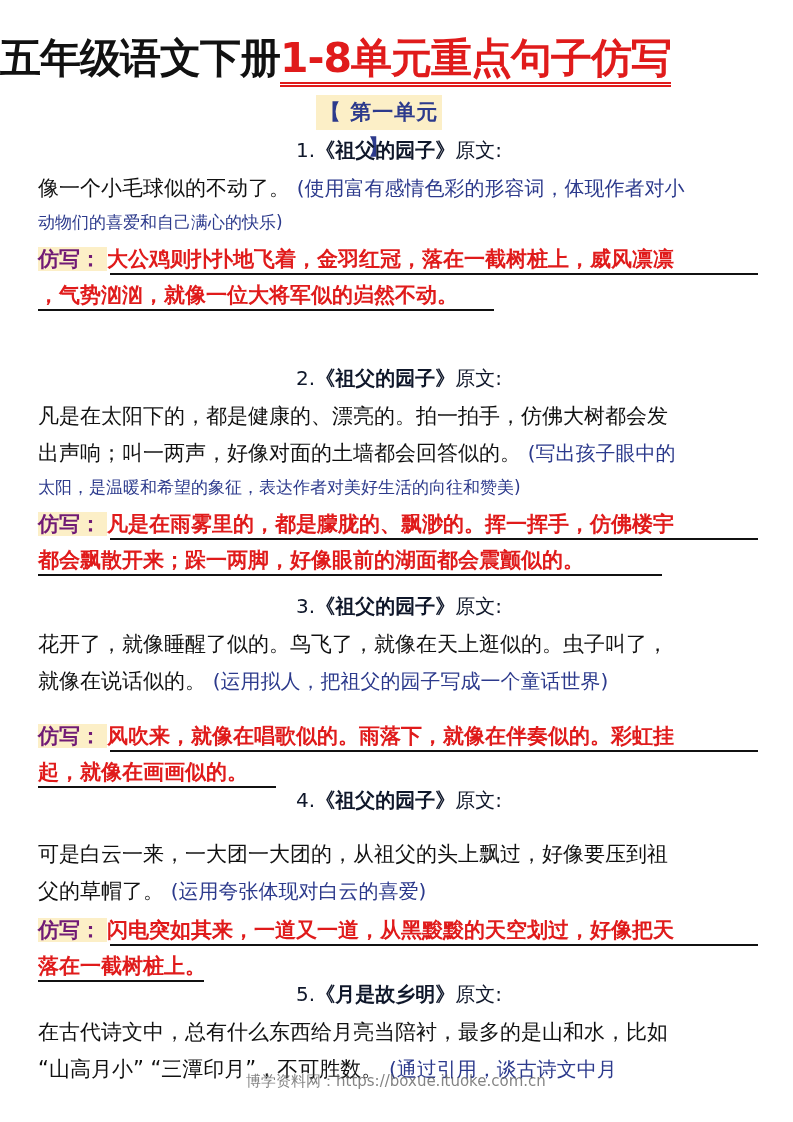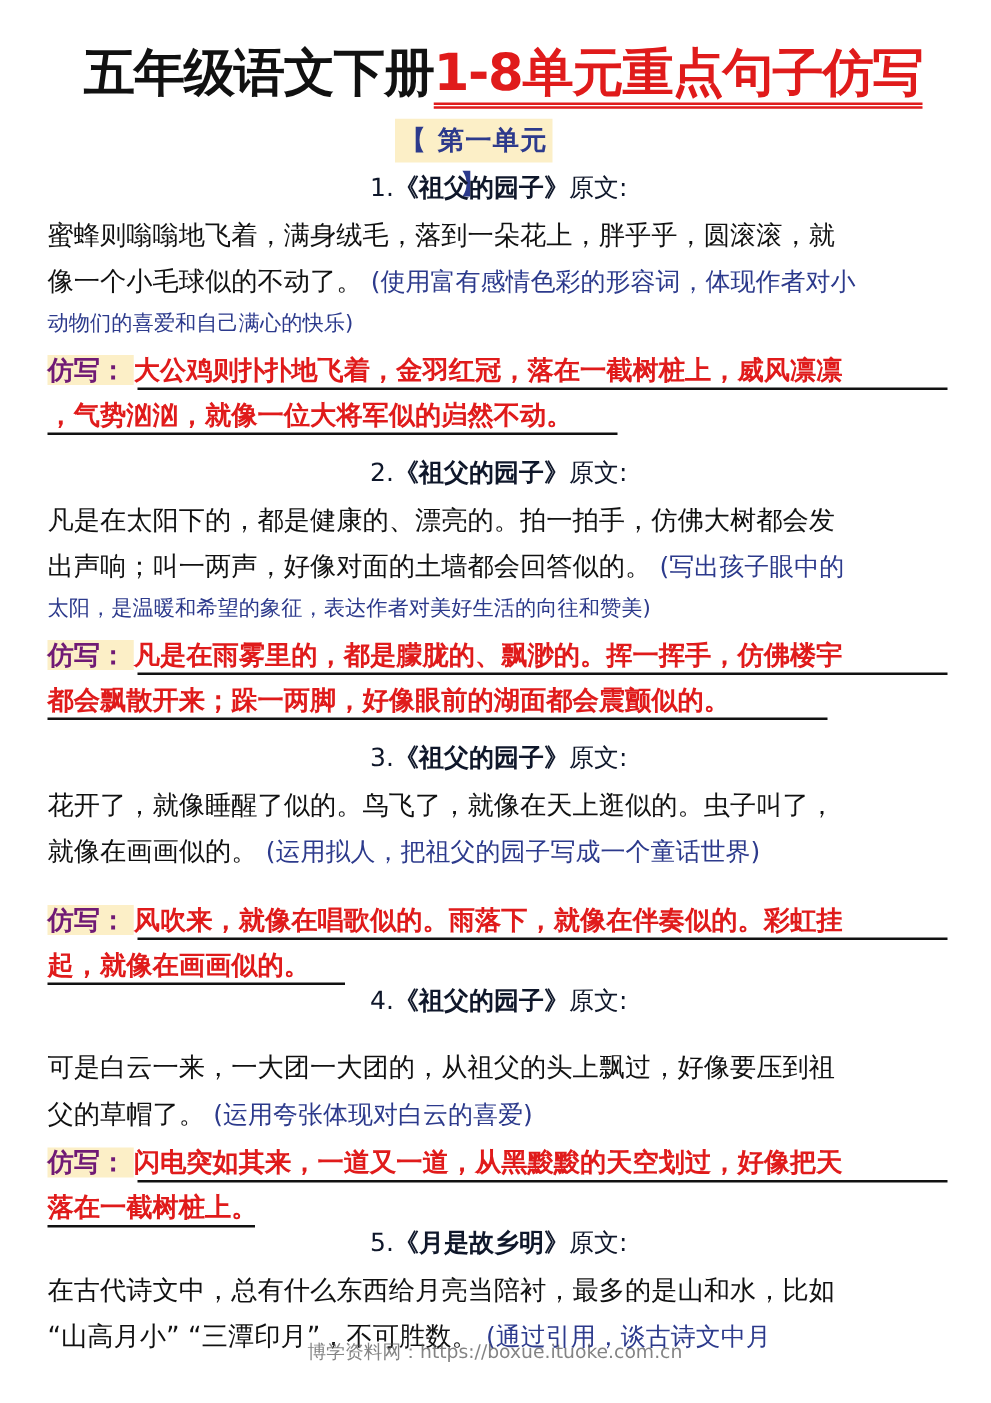--- a/index.html
+++ b/index.html
@@ -1,21 +1,21 @@
 <!DOCTYPE html>
 <html><head>
   <meta charset="utf-8">
   <style>
     * { margin: 0; padding: 0; box-sizing: border-box; }
     html, body { width: 793px; height: 1122px; background: #ffffff; overflow: hidden; }
     body { position: relative; font-family: "DejaVu Sans", "Liberation Sans", sans-serif; }
 
     .page-title {
-      position: absolute; top: 30px; left: 0; width: 793px; text-align: center;
-      font-size: 41px; font-weight: bold; line-height: 56px; letter-spacing: -1px; white-space: nowrap; padding-left: 12px;
+      position: absolute; top: 30px; left: 0; width: 793px; 
+      font-size: 41px; font-weight: bold; line-height: 56px; letter-spacing: -1px; white-space: nowrap;
     }
     .page-title .black { color: #111111; }
     .page-title .red {
       color: #e01b1b;
       border-bottom: 5px double #e01b1b;
       padding-bottom: 0px;
     }
 
     .unit-badge {
       position: absolute; top: 95px; left: 316px; width: 126px; height: 35px;
@@ -57,21 +57,20 @@
   <span class="black">五年级语文下册</span><span class="red">1-8单元重点句子仿写</span>
 </div>
 
 <div class="unit-badge">【 第一单元 】</div>
 
 <div class="section" style="top:136px;">
   <div class="heading">
     <span class="num">1.</span><span class="book">《祖父的园子》</span><span>原文:</span>
   </div>
   <div class="original" style="margin-top:6px;">
-    <div>蜜蜂则嗡嗡地飞着，满身绒毛，落到一朵花上，胖乎乎，圆滚滚，就</div>
     <div><span>像一个小毛球似的不动了。</span> <span class="note">(使用富有感情色彩的形容词，体现作者对小</span></div>
   </div>
   <div class="note-cont">动物们的喜爱和自己满心的快乐)</div>
   <div class="imitation" style="margin-top:4px;">
     <div><span class="label">仿写：</span><span>大公鸡则扑扑地飞着，金羽红冠，落在一截树桩上，威风凛凛</span></div>
     <div>，气势汹汹，就像一位大将军似的岿然不动。</div>
     <div class="uline" style="top:32px; left:72px; width:648px;"></div>
     <div class="uline" style="top:68px; left:0; width:456px;"></div>
   </div>
 </div>
@@ -92,21 +91,21 @@
     <div class="uline" style="top:68px; left:0; width:624px;"></div>
   </div>
 </div>
 
 <div class="section" style="top:592px;">
   <div class="heading">
     <span class="num">3.</span><span class="book">《祖父的园子》</span><span>原文:</span>
   </div>
   <div class="original" style="margin-top:6px;">
     <div>花开了，就像睡醒了似的。鸟飞了，就像在天上逛似的。虫子叫了，</div>
-    <div><span>就像在画画似的。</span> <span class="note">(运用拟人，把祖父的园子写成一个童话世界)</span></div>
+    <div><span>就像在说话似的。</span> <span class="note">(运用拟人，把祖父的园子写成一个童话世界)</span></div>
   </div>
   <div class="imitation" style="margin-top:18px;">
     <div><span class="label">仿写：</span><span>风吹来，就像在唱歌似的。雨落下，就像在伴奏似的。彩虹挂</span></div>
     <div>起，就像在画画似的。</div>
     <div class="uline" style="top:32px; left:72px; width:648px;"></div>
     <div class="uline" style="top:68px; left:0; width:238px;"></div>
   </div>
 </div>
 
 <div class="section" style="top:786px;">

